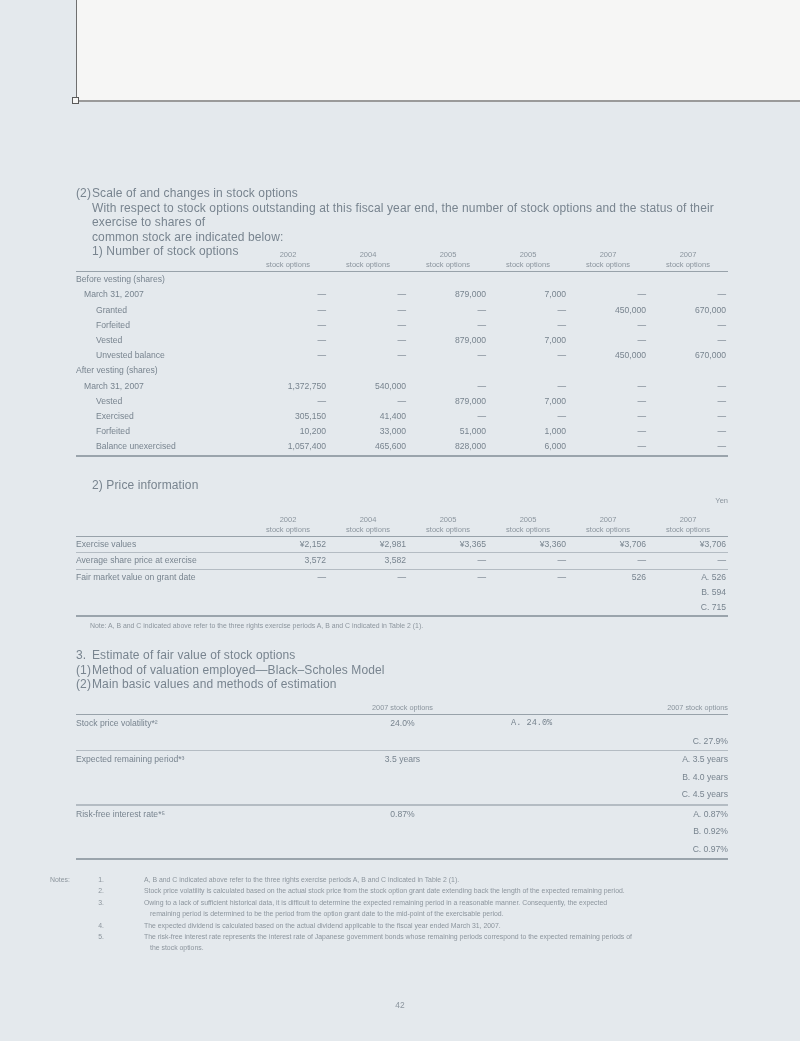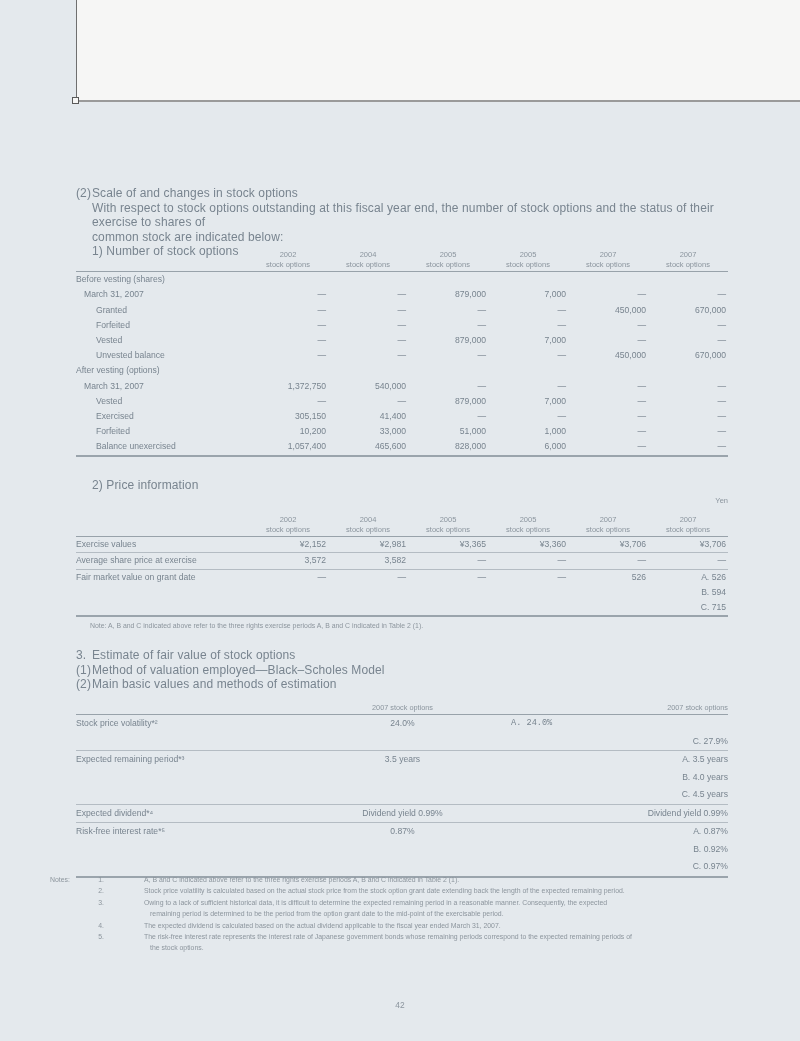--- a/index.html
+++ b/index.html
@@ -268,21 +268,21 @@
           <tr class="datarow">
             <td class="lbl r2">Unvested balance</td>
             <td class="num">—</td>
             <td class="num">—</td>
             <td class="num">—</td>
             <td class="num">—</td>
             <td class="num">450,000</td>
             <td class="num">670,000</td>
           </tr>
           <tr class="datarow">
-            <td class="lbl r0">After vesting (options)</td>
+            <td class="lbl r0">After vesting (shares)</td>
             <td class="num"></td>
             <td class="num"></td>
             <td class="num"></td>
             <td class="num"></td>
             <td class="num"></td>
             <td class="num"></td>
           </tr>
           <tr class="datarow">
             <td class="lbl r1">March 31, 2007</td>
             <td class="num">1,372,750</td>
@@ -507,25 +507,20 @@
             <td style="text-align: right;">B. 4.0 years</td>
           </tr>
           <tr class="datarow">
             <td style="text-align: left;"></td>
             <td style="text-align: center;"></td>
             <td style="text-align: right;">C. 4.5 years</td>
           </tr>
           <tr class="rule-thin">
             <td colspan="3"></td>
           </tr>
-          <tr class="datarow">
-            <td style="text-align: left;">Expected dividend*⁴</td>
-            <td style="text-align: center;">Dividend yield 0.99%</td>
-            <td style="text-align: right;">Dividend yield 0.99%</td>
-          </tr>
           <tr class="rule-thin">
             <td colspan="3"></td>
           </tr>
           <tr class="datarow">
             <td style="text-align: left;">Risk-free interest rate*⁵</td>
             <td style="text-align: center;">0.87%</td>
             <td style="text-align: right;">A. 0.87%</td>
           </tr>
           <tr class="datarow">
             <td style="text-align: left;"></td>

